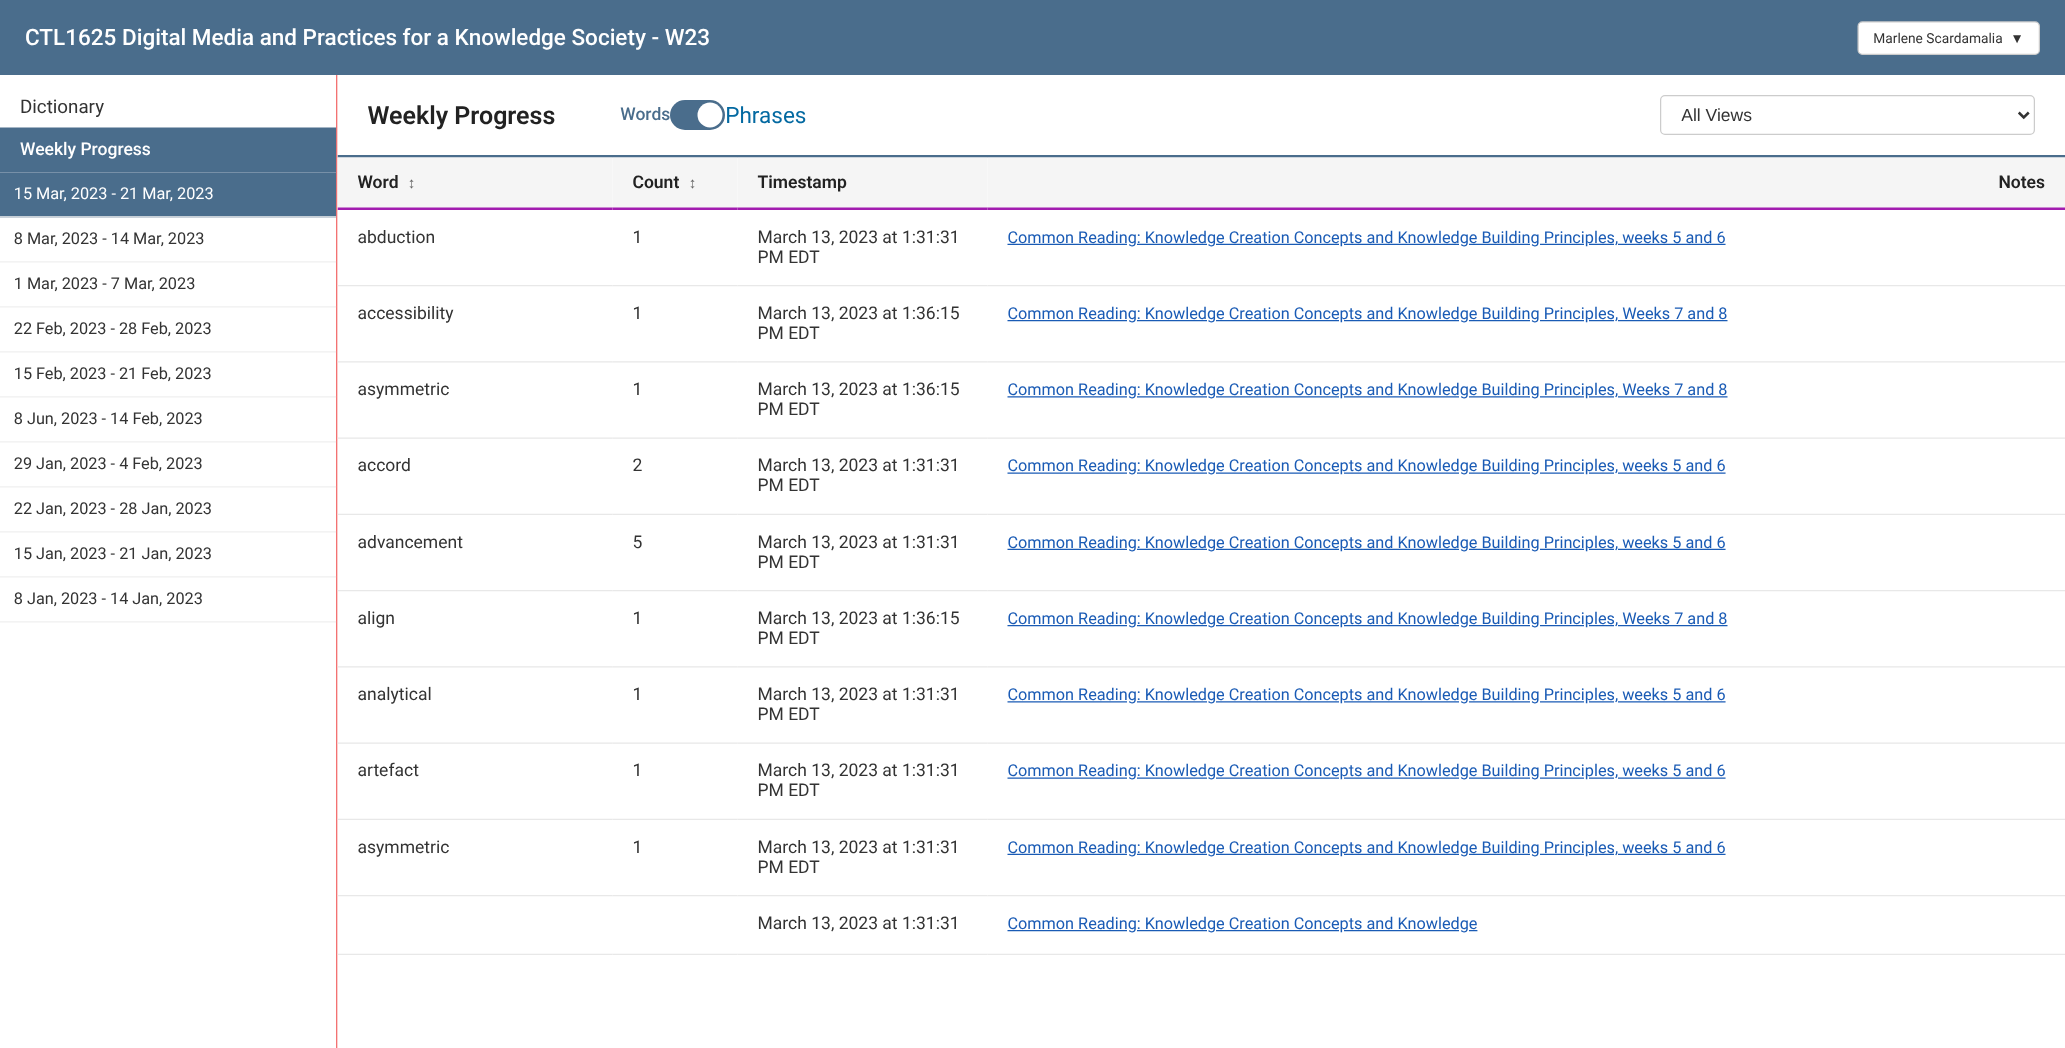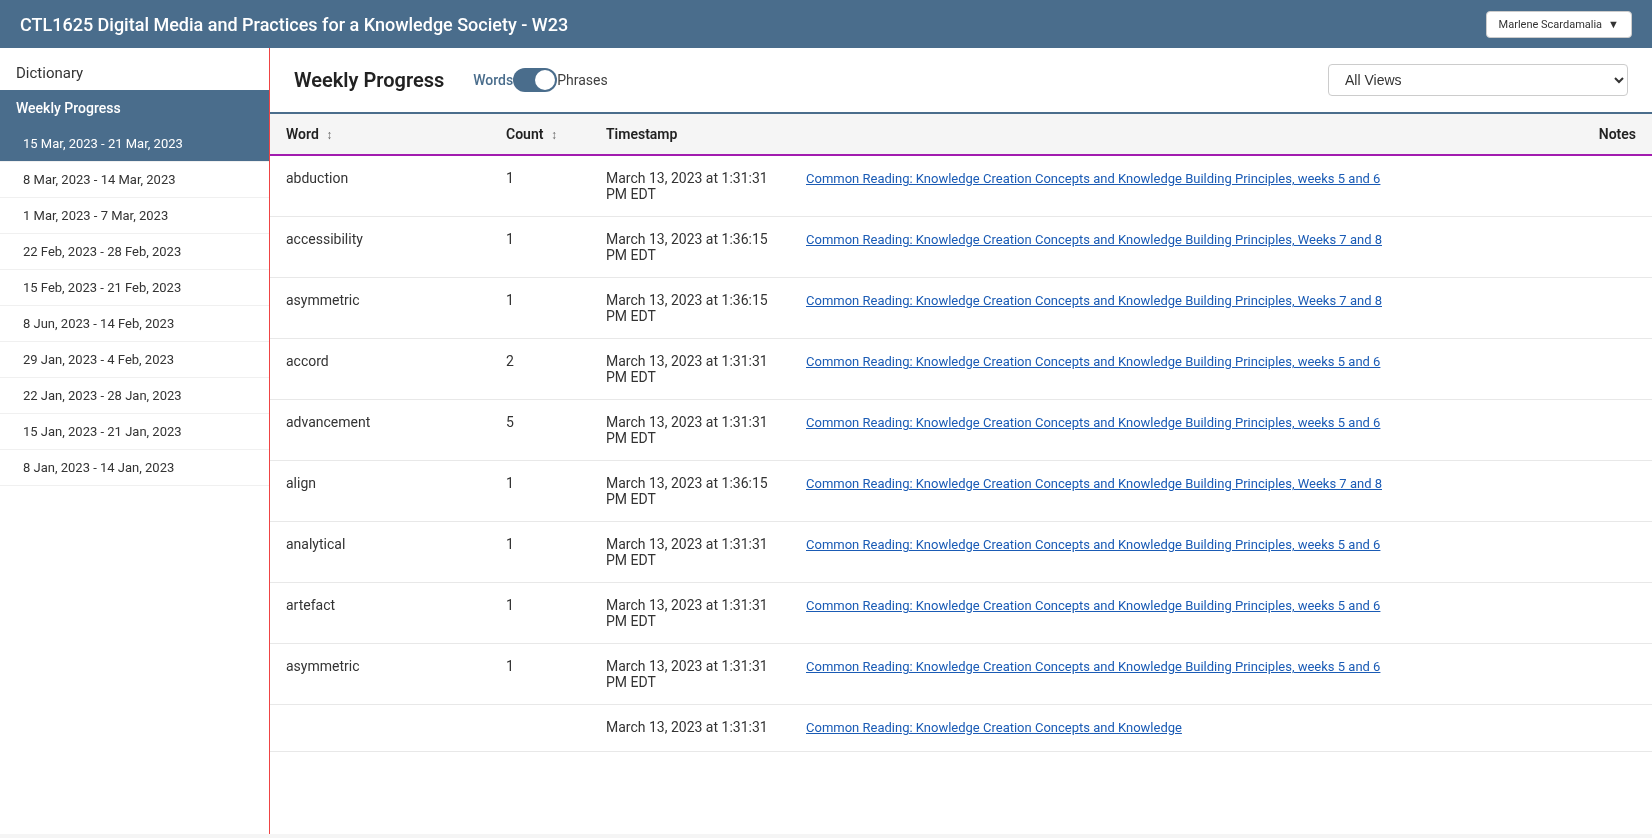--- a/index.html
+++ b/index.html
@@ -3,21 +3,21 @@
   <meta charset="utf-8">
   <style>
     * { box-sizing: border-box; margin: 0; padding: 0; }
     body { font-family: -apple-system, BlinkMacSystemFont, 'Segoe UI', Roboto, sans-serif; font-size: 14px; background: #f5f5f5; }
 
     
     .header {
       background: #4a6d8c;
       color: white;
       padding: 18px 20px;
-      height: 48px;
+      height: 60px;
       display: flex;
       align-items: center;
       justify-content: space-between;
       gap: 24px;
     }
     .header-title { font-size: 18px; font-weight: 500; }
     .user-dropdown {
       background: white;
       color: #333;
       border: 1px solid #ccc;
@@ -48,21 +48,21 @@
       font-weight: 400;
     }
     .sidebar-section-header {
       background: #4a6d8c;
       color: white;
       padding: 10px 16px;
       font-size: 14px;
       font-weight: 500;
     }
     .sidebar-item {
-      padding: 10px 23px;
+      padding: 10px 11px;
       font-size: 13px;
       color: #333;
       cursor: pointer;
       border-bottom: 1px solid #f0f0f0;
     }
     .sidebar-item.active {
       background: #4a6d8c;
       color: white;
     }
 
@@ -81,30 +81,30 @@
     }
     .main-header-title {
       font-size: 20px;
       font-weight: 600;
       color: #222;
     }
     .toggle-group {
       display: flex;
       align-items: center;
       gap: 0;
-      margin-left: 9px;
+      margin-left: 32px;
     }
     .toggle-label-words {
       color: #4a6d8c;
       font-weight: 500;
       font-size: 14px;
     }
     .toggle-label-phrases {
-      color: #404040;
-      font-size: 14px;
+      color: #0369a1;
+      font-size: 18px;
     }
     .toggle-switch {
       width: 44px;
       height: 24px;
       background: #4a6d8c;
       border-radius: 12px;
       position: relative;
       cursor: pointer;
     }
     .toggle-knob {

